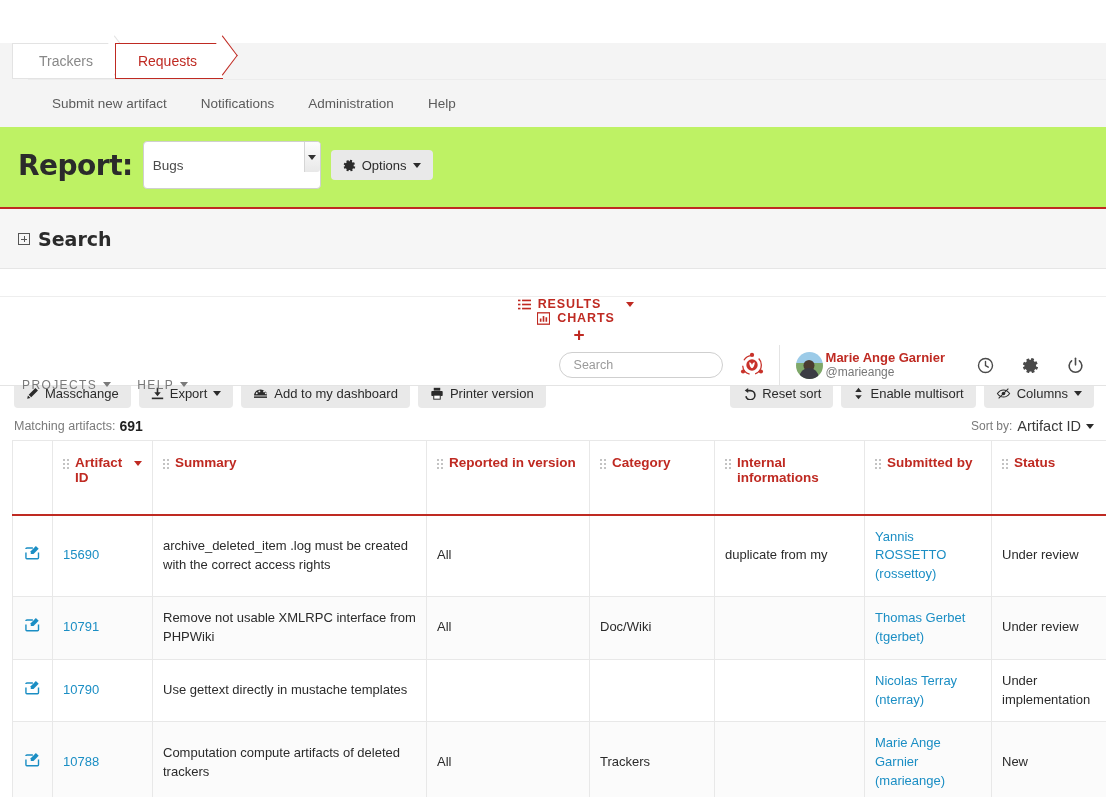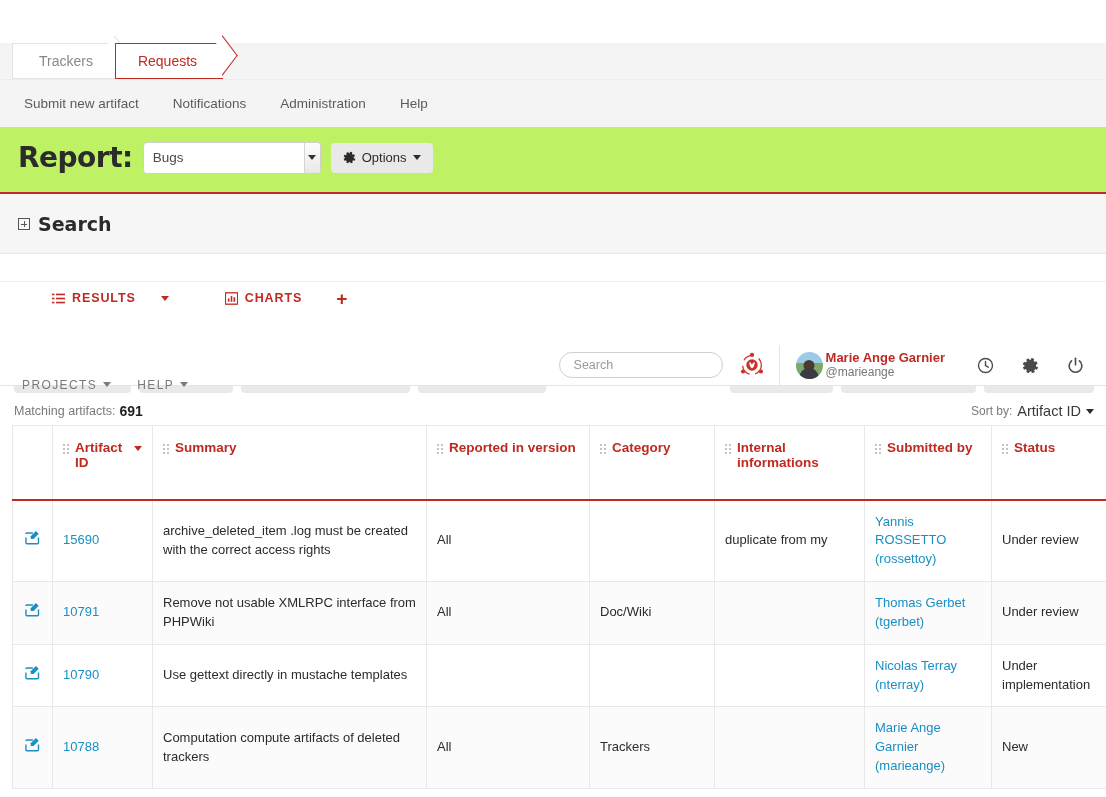--- a/index.html
+++ b/index.html
@@ -73,20 +73,21 @@
   }
 
   
   .service-nav {
     display: flex;
     align-items: center;
     height: 48px;
     padding-left: 24px;
     gap: 34px;
     border-top: 1px solid #ececec;
+    margin-left: 28px;
   }
   .service-nav a {
     color: #5b5b5b;
     font-size: 13.5px;
     text-decoration: none;
     white-space: nowrap;
   }
 
   
   .report-bar {
@@ -101,21 +102,21 @@
     font-family: "DejaVu Sans", sans-serif;
     font-size: 28px;
     font-weight: bold;
     color: #2b2b2b;
     letter-spacing: -0.5px;
   }
   .report-select {
     appearance: none;
     -webkit-appearance: none;
     width: 178px;
-    height: 32px;
+    height: 48px;
     padding: 0 26px 0 9px;
     font-size: 13.5px;
     font-family: "Liberation Sans", sans-serif;
     color: #4a4a4a;
     background: #fff;
     border: 1px solid #cfcfcf;
     border-radius: 4px;
     position: relative;
   }
   .select-wrap { position: relative; display: inline-block; }
@@ -191,20 +192,21 @@
   .gap-white { height: 28px; background: #fff; border-bottom: 1px solid #eee; }
 
   
   .tabs-row {
     display: flex;
     align-items: center;
     height: 32px;
     padding-left: 52px;
     gap: 0;
     background: #fff;
+    flex-direction: column;
   }
   .tab {
     display: inline-flex;
     align-items: center;
     gap: 7px;
     color: #bf2a22;
     font-size: 12.5px;
     font-weight: bold;
     letter-spacing: 0.9px;
     text-decoration: none;

